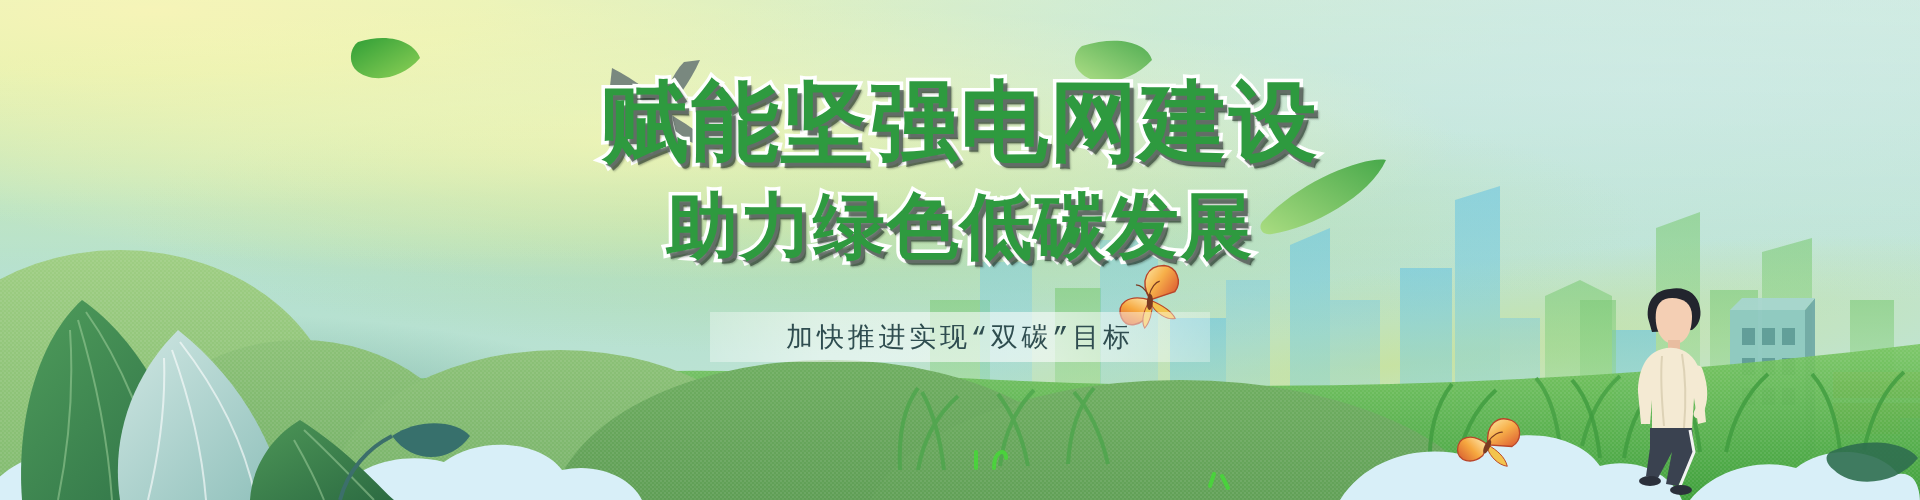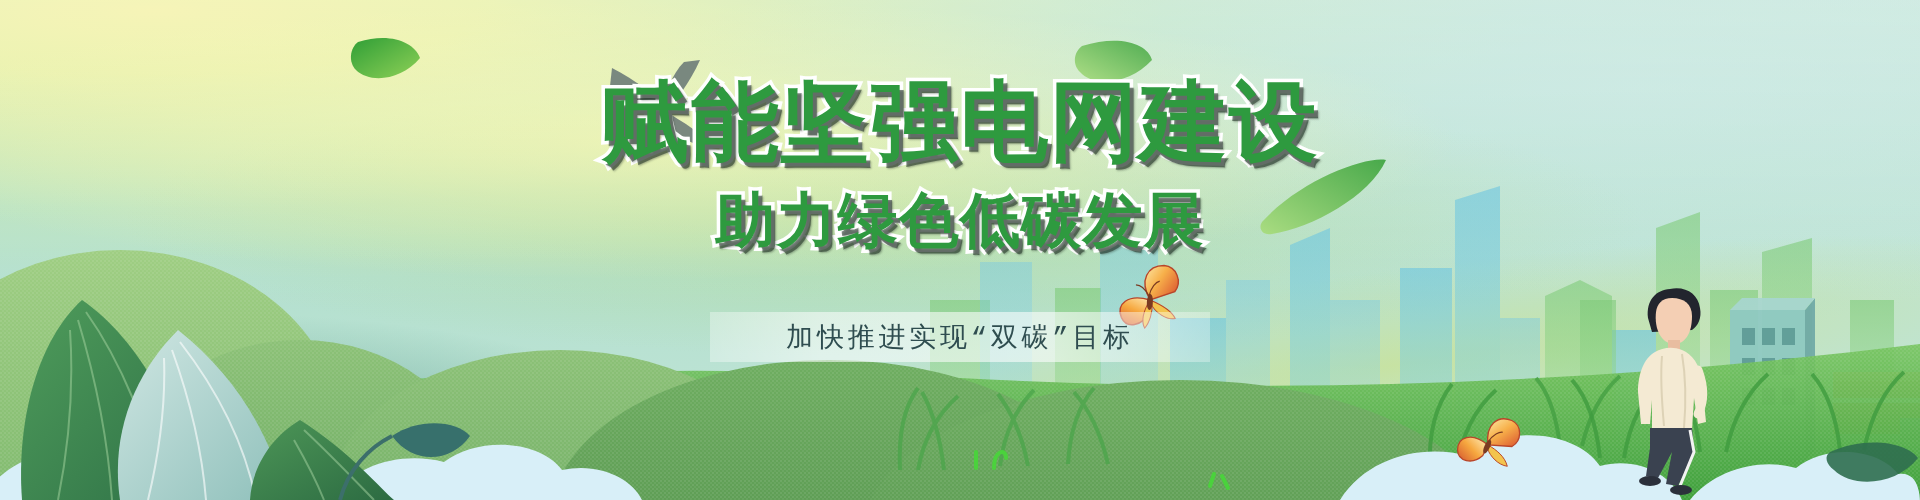--- a/index.html
+++ b/index.html
@@ -53,21 +53,21 @@
     letter-spacing:.02em;
     white-space:nowrap;
     line-height:1;
     -webkit-text-stroke:7px #ffffff;
     paint-order:stroke fill;
     text-shadow:
        4px 5px 0 rgba(30,45,35,.55),
        5px 6px 2px rgba(30,45,35,.32);
   }
   .h1{font-size:88px;margin-top:78px;}
-  .h2{font-size:60px;margin-top:24px;}
+  .h2{font-size:72px;margin-top:24px;}
 
   .sub-band{
     position:absolute;
     left:50%;transform:translateX(-50%);
     top:312px;
     width:500px;height:50px;
     background:linear-gradient(90deg, rgba(255,255,255,.34) 0%, rgba(255,255,255,.55) 22%, rgba(255,255,255,.58) 70%, rgba(255,255,255,.30) 100%);
     display:flex;align-items:center;justify-content:center;
   }
   .sub-text{

